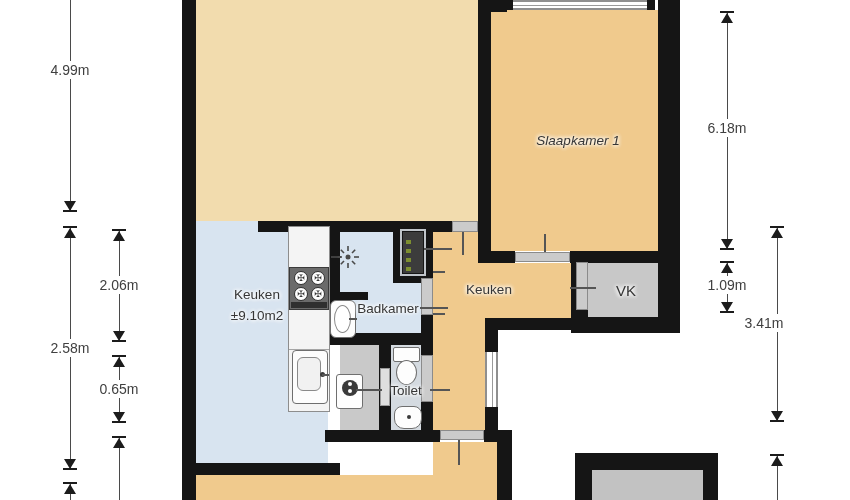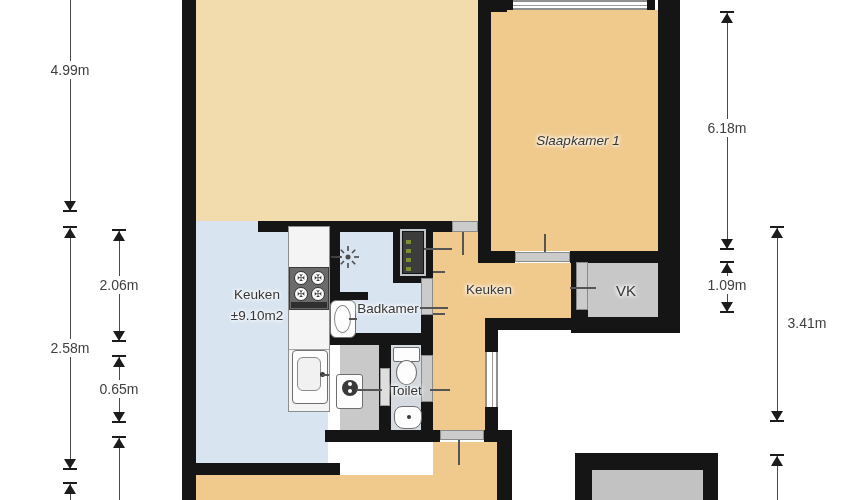--- a/index.html
+++ b/index.html
@@ -248,19 +248,19 @@
   <div class="arr up" style="left:721px;top:263px;"></div>
   <div class="tick" style="left:720px;top:311px;"></div>
   <div class="arr down" style="left:721px;top:302px;"></div>
   <div class="dim-label" style="left:727px;top:285px;">1.09m</div>
 
   <div class="dim-line" style="left:777px;top:227px;height:195px;"></div>
   <div class="tick" style="left:770px;top:226px;"></div>
   <div class="arr up" style="left:771px;top:228px;"></div>
   <div class="tick" style="left:770px;top:420px;"></div>
   <div class="arr down" style="left:771px;top:411px;"></div>
-  <div class="dim-label" style="left:807px;top:323px;text-align:center;">3.41m</div>
+  <div class="dim-label" style="left:764px;top:323px;text-align:center;">3.41m</div>
 
   <div class="dim-line" style="left:777px;top:455px;height:45px;"></div>
   <div class="tick" style="left:770px;top:454px;"></div>
   <div class="arr up" style="left:771px;top:456px;"></div>
 
 </div>
 
 </body></html>

